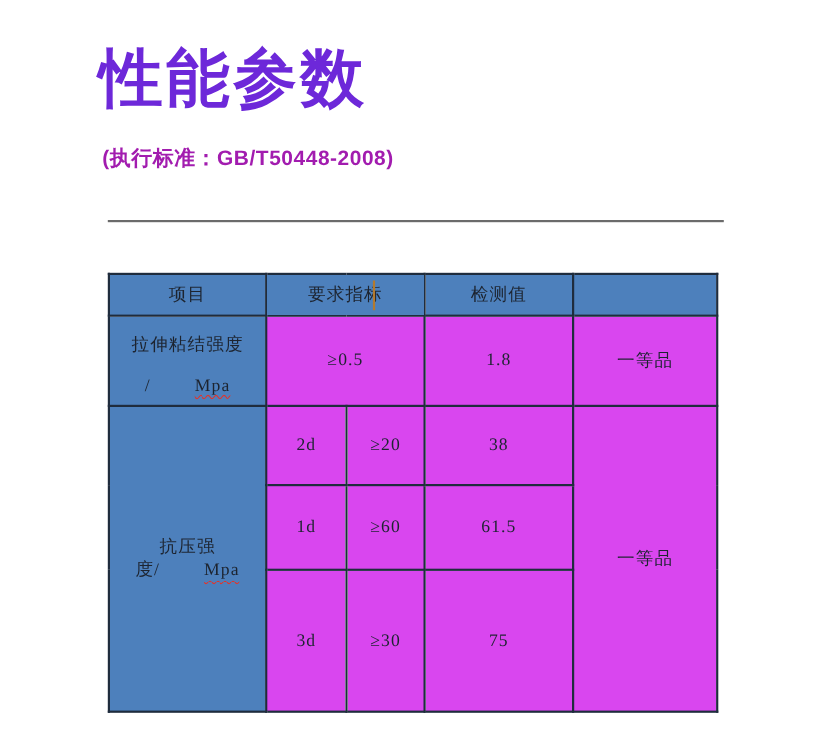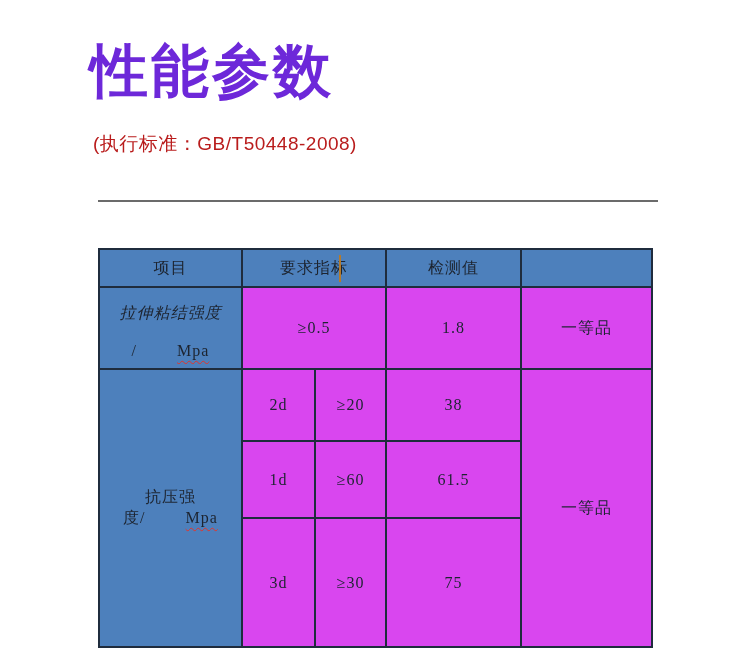--- a/index.html
+++ b/index.html
@@ -28,23 +28,23 @@
     line-height: 1.1;
     color: #6d28d9;
     letter-spacing: 3px;
     white-space: nowrap;
   }
   .doc-subtitle {
     position: absolute;
     left: 93px;
     top: 131px;
     font-family: "Liberation Sans", sans-serif;
-    font-weight: 400;
+    font-weight: 700;
     font-size: 19px;
-    color: #b91c1c;
+    color: #a21caf;
     letter-spacing: 0.5px;
     white-space: nowrap;
   }
   .divider {
     position: absolute;
     left: 98px;
     top: 200px;
     width: 560px;
     height: 2px;
     background: #6b6b6b;
@@ -63,21 +63,21 @@
     text-align: center;
     vertical-align: middle;
     font-size: 16px;
     letter-spacing: 1px;
     padding: 0;
     overflow: hidden;
   }
   td.med   { background: #4d80bc; }
   td.light { background: #d946ef; }
   .val { letter-spacing: 2px; }
-  .item-two-line .l1 { margin-top: 6px; font-style: italic; }
+  .item-two-line .l1 { margin-top: 6px; }
   .item-two-line .l2 { margin-top: 18px; }
   .misspell {
     text-decoration-line: underline;
     text-decoration-style: wavy;
     text-decoration-color: #e0342b;
     text-decoration-thickness: 1px;
     text-underline-offset: 4px;
     margin-left: 40px;
   }
   .hdr-req { position: relative; }

